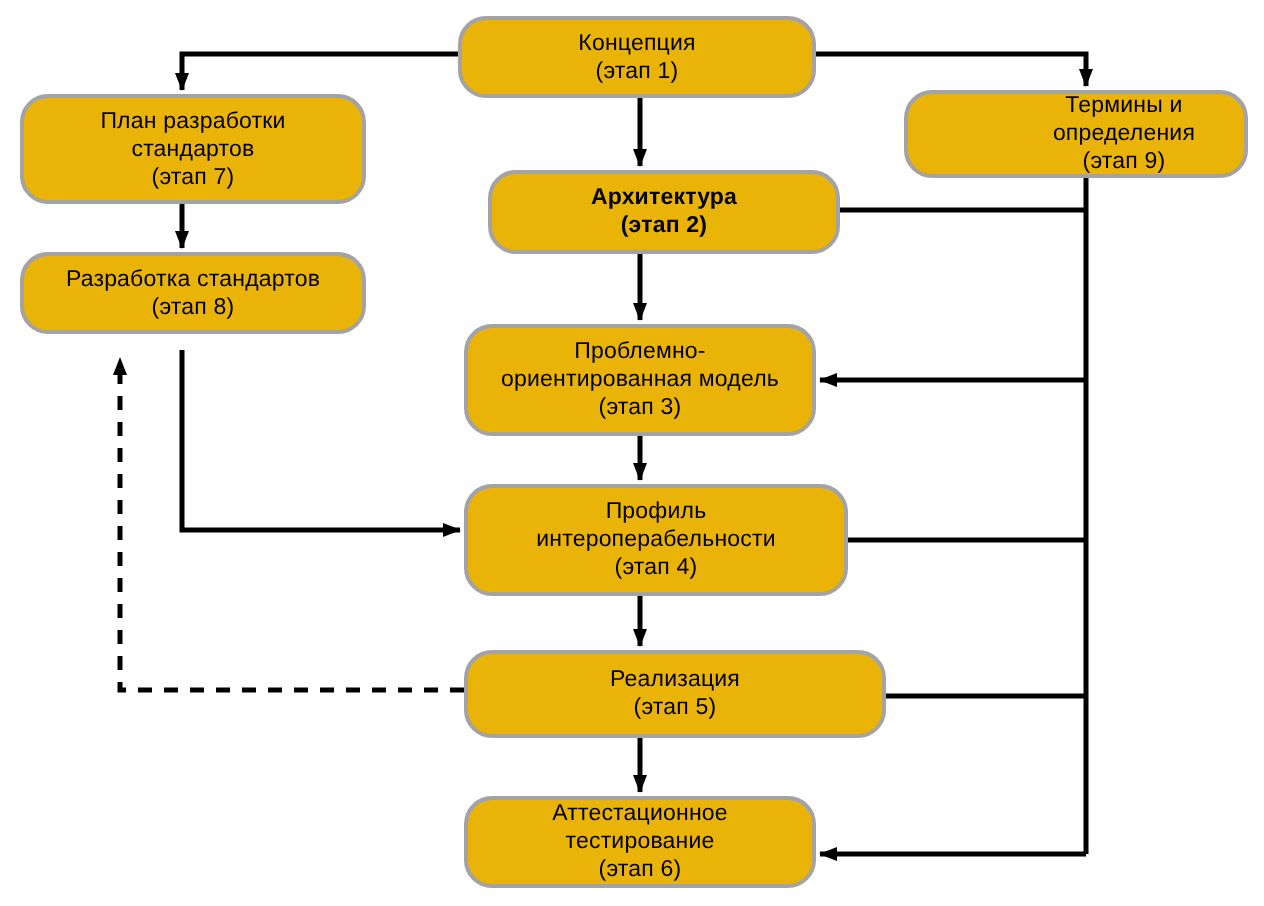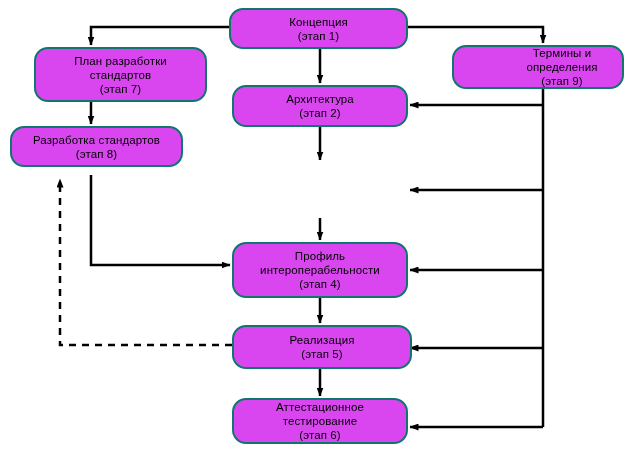--- a/index.html
+++ b/index.html
@@ -18,23 +18,23 @@
   #edge-layer {
     position: absolute;
     left: 0;
     top: 0;
     width: 632px;
     height: 453px;
   }
   .node {
     position: absolute;
     box-sizing: border-box;
-    border: 2px solid #0f766e;
+    border: 2px solid #a3a3a3;
     border-radius: 14px;
-    background: #d946ef;
+    background: #eab308;
     display: flex;
     align-items: center;
     justify-content: center;
     text-align: center;
     z-index: 2;
   }
   .node-label {
     font-size: 11.5px;
     line-height: 14px;
     color: #000000;
@@ -85,43 +85,48 @@
 
     <path d="M 543 348 L 410 348" fill="none" stroke="#000000" stroke-width="2.5" marker-end="url(#arrowhead)"></path>
 
     <path d="M 543 427 L 410 427" fill="none" stroke="#000000" stroke-width="2.5" marker-end="url(#arrowhead)"></path>
   </svg>
 
   <div class="node" style="left: 229px; top: 8px; width: 179px; height: 41px;">
     <span class="node-label">Концепция
 (этап 1)</span>
   </div>
-  <div class="node" style="left: 10px; top: 47px; width: 173px; height: 55px; margin-left: 24px;">
+  <div class="node" style="left: 10px; top: 47px; width: 173px; height: 55px;">
     <span class="node-label">План разработки
 стандартов
 (этап 7)</span>
   </div>
   <div class="node" style="left: 452px; top: 45px; width: 172px; height: 44px; padding-left: 48px;">
     <span class="node-label">Термины и определения
 (этап 9)</span>
   </div>
-  <div class="node" style="left: 232px; top: 85px; width: 176px; height: 42px;">
+  <div class="node" style="left: 244px; top: 85px; width: 176px; height: 42px; font-weight: bold;">
     <span class="node-label">Архитектура
 (этап 2)</span>
   </div>
   <div class="node" style="left: 10px; top: 126px; width: 173px; height: 41px;">
     <span class="node-label">Разработка стандартов
 (этап 8)</span>
   </div>
-  <div class="node" style="left: 232px; top: 242px; width: 176px; height: 56px;">
+  <div class="node" style="left: 232px; top: 162px; width: 176px; height: 56px;">
+    <span class="node-label">Проблемно-
+ориентированная модель
+(этап 3)</span>
+  </div>
+  <div class="node" style="left: 232px; top: 242px; width: 192px; height: 56px;">
     <span class="node-label">Профиль
 интероперабельности
 (этап 4)</span>
   </div>
-  <div class="node" style="left: 232px; top: 325px; width: 180px; height: 44px;">
+  <div class="node" style="left: 232px; top: 325px; width: 211px; height: 44px;">
     <span class="node-label">Реализация
 (этап 5)</span>
   </div>
   <div class="node" style="left: 232px; top: 398px; width: 176px; height: 46px;">
     <span class="node-label">Аттестационное
 тестирование
 (этап 6)</span>
   </div>
 
 </div>

